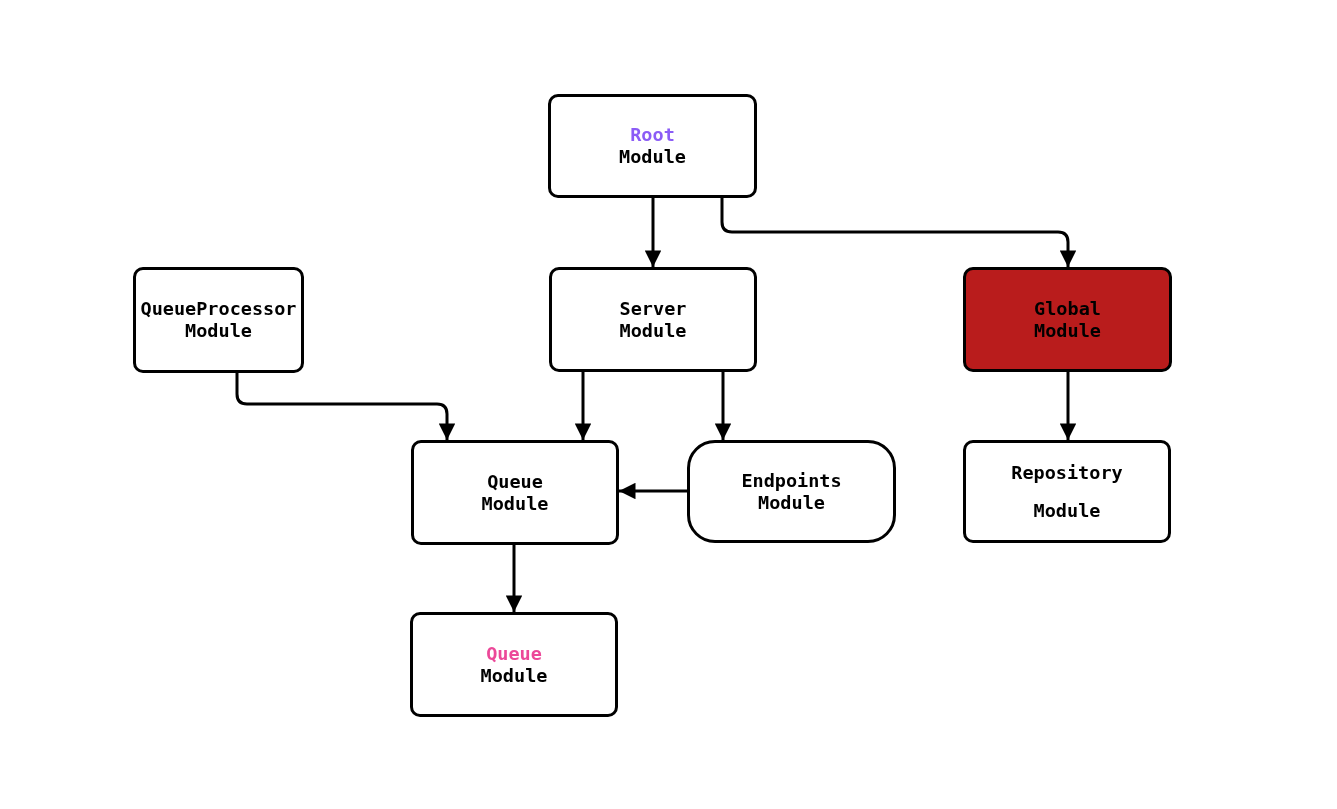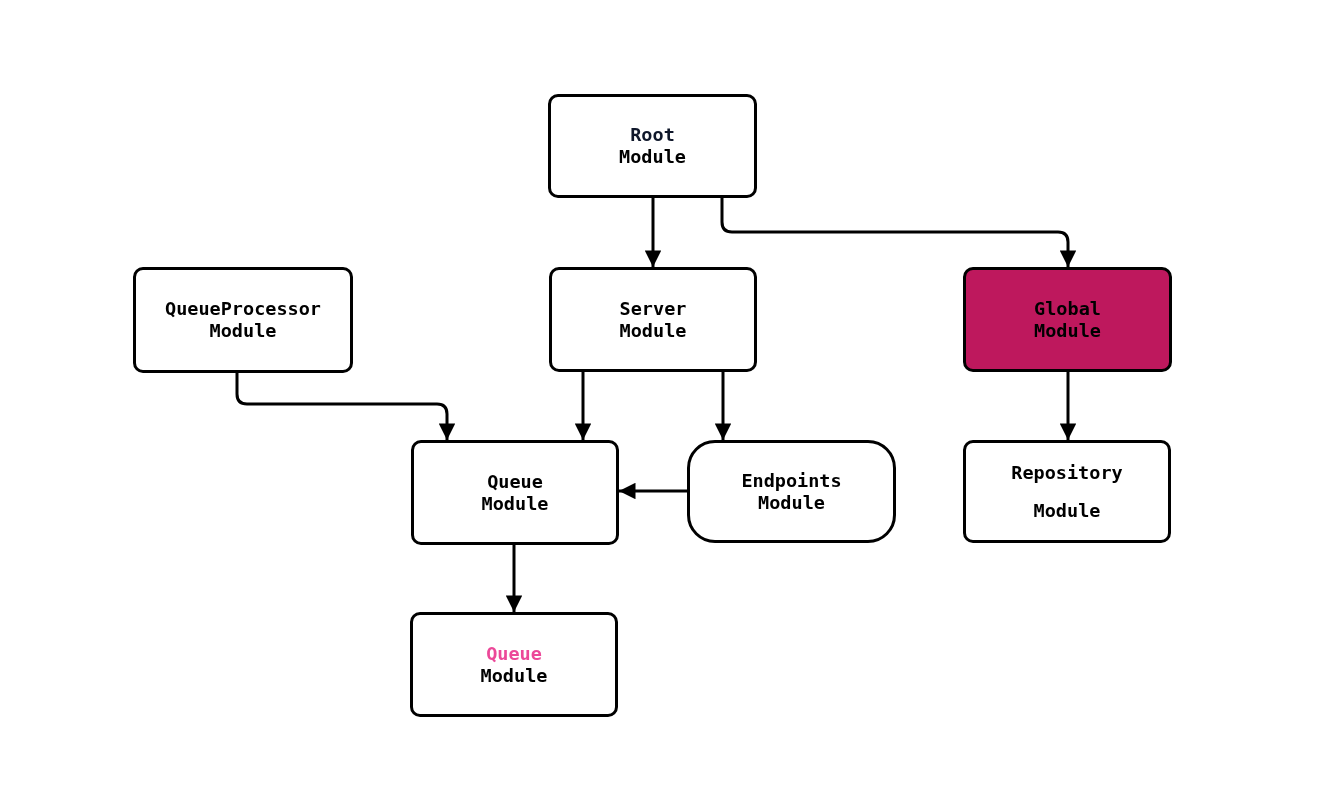--- a/index.html
+++ b/index.html
@@ -64,32 +64,32 @@
         <path class="edge" d="M 237 373 L 237 394 Q 237 404 247 404 L 437 404 Q 447 404 447 414 L 447 440" stroke="#000000" marker-end="url(#arrowhead)"></path>
         <path class="edge" d="M 583 372 L 583 440" stroke="#000000" marker-end="url(#arrowhead)"></path>
         <path class="edge" d="M 723 372 L 723 440" stroke="#000000" marker-end="url(#arrowhead)"></path>
         <path class="edge" d="M 687 491 L 619 491" stroke="#000000" marker-end="url(#arrowhead)"></path>
         <path class="edge" d="M 1068 372 L 1068 440" stroke="#000000" marker-end="url(#arrowhead)"></path>
         <path class="edge" d="M 514 545 L 514 612" stroke="#000000" marker-end="url(#arrowhead)"></path>
       </g>
   </svg>
   <div id="nodes-layer">
       <div class="node" style="left: 548px; top: 94px; width: 209px; height: 104px; background: rgb(255, 255, 255); border-color: rgb(0, 0, 0);">
-        <div class="line" style="color: #0f172a;">Root</div>
+        <div class="line" style="color: #8b5cf6;">Root</div>
         <div class="line" style="color: rgb(0, 0, 0);">Module</div>
       </div>
-      <div class="node" style="left: 133px; top: 267px; width: 220px; height: 106px; background: rgb(255, 255, 255); border-color: rgb(0, 0, 0);">
+      <div class="node" style="left: 133px; top: 267px; width: 171px; height: 106px; background: rgb(255, 255, 255); border-color: rgb(0, 0, 0);">
         <div class="line" style="color: rgb(0, 0, 0);">QueueProcessor</div>
         <div class="line" style="color: rgb(0, 0, 0);">Module</div>
       </div>
       <div class="node" style="left: 549px; top: 267px; width: 208px; height: 105px; background: rgb(255, 255, 255); border-color: rgb(0, 0, 0);">
         <div class="line" style="color: rgb(0, 0, 0);">Server</div>
         <div class="line" style="color: rgb(0, 0, 0);">Module</div>
       </div>
-      <div class="node" style="left: 963px; top: 267px; width: 209px; height: 105px; background: #be185d; border-color: rgb(0, 0, 0);">
+      <div class="node" style="left: 963px; top: 267px; width: 209px; height: 105px; background: #b91c1c; border-color: rgb(0, 0, 0);">
         <div class="line" style="color: rgb(0, 0, 0);">Global</div>
         <div class="line" style="color: rgb(0, 0, 0);">Module</div>
       </div>
       <div class="node" style="left: 411px; top: 440px; width: 208px; height: 105px; background: rgb(255, 255, 255); border-color: rgb(0, 0, 0);">
         <div class="line" style="color: rgb(0, 0, 0);">Queue</div>
         <div class="line" style="color: rgb(0, 0, 0);">Module</div>
       </div>
       <div class="node" style="left: 687px; top: 440px; width: 209px; height: 103px; background: rgb(255, 255, 255); border-color: rgb(0, 0, 0); border-radius: 28px;">
         <div class="line" style="color: rgb(0, 0, 0);">Endpoints</div>
         <div class="line" style="color: rgb(0, 0, 0);">Module</div>

